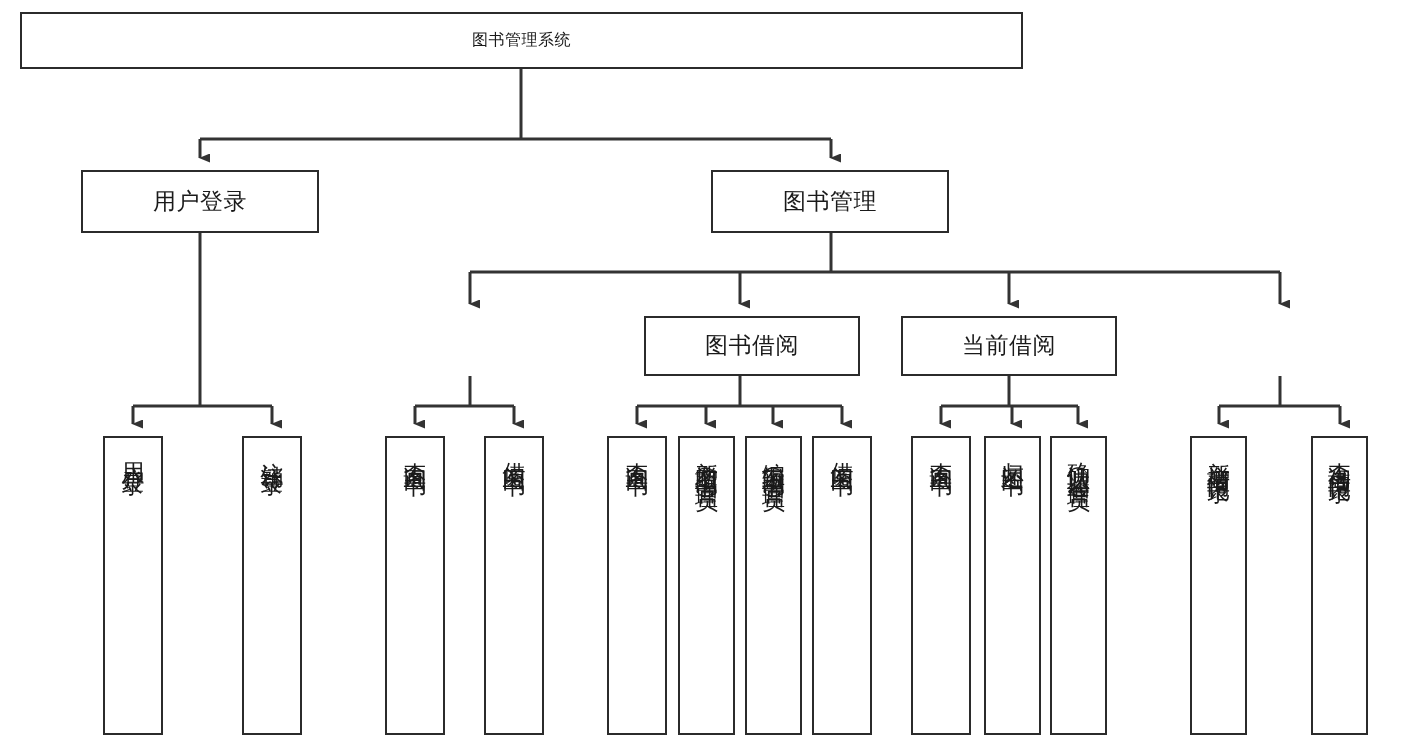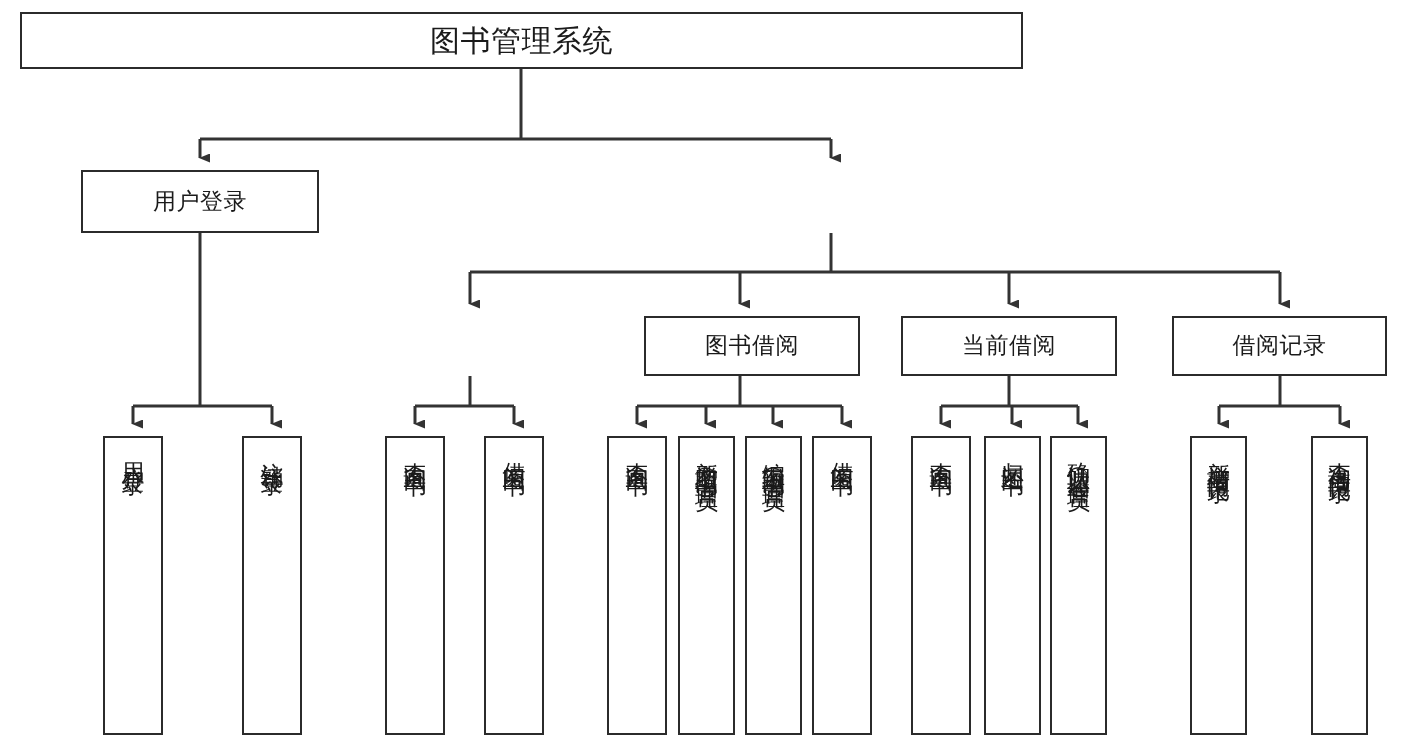--- a/index.html
+++ b/index.html
@@ -38,21 +38,21 @@
     display: block;
     text-align: center;
     line-height: 1.18;
     white-space: pre;
   }
   .node.horizontal .node-label {
     font-size: 23px;
     letter-spacing: 0.5px;
   }
   .node.root .node-label {
-    font-size: 30px;
+    font-size: 16px;
   }
   .node.vertical {
     align-items: flex-start;
     padding-top: 6px;
   }
   .node.vertical .node-label {
     writing-mode: vertical-rl;
     text-orientation: upright;
     font-size: 23px;
     line-height: 1.0;
@@ -126,29 +126,29 @@
     </g>
   </svg>
 
   <div class="node root horizontal" style="left:20px;top:12px;width:1003px;height:57px;">
     <span class="node-label">图书管理系统</span>
   </div>
 
   <div class="node horizontal" style="left:81px;top:170px;width:238px;height:63px;">
     <span class="node-label">用户登录</span>
   </div>
+  <div class="node horizontal" style="left:711px;top:170px;width:238px;height:63px;">
+    <span class="node-label">图书管理</span>
+  </div>
 
   <div class="node horizontal" style="left:632px;top:316px;width:216px;height:60px;margin-left:12px;">
     <span class="node-label">图书借阅</span>
   </div>
   <div class="node horizontal" style="left:901px;top:316px;width:216px;height:60px;">
     <span class="node-label">当前借阅</span>
-  </div>
-  <div class="node horizontal" style="left:1172px;top:316px;width:215px;height:60px;">
-    <span class="node-label">借阅记录</span>
   </div>
 
   <div class="node vertical" style="left:103px;top:436px;width:60px;height:299px;">
     <span class="node-label">用户登录</span>
   </div>
   <div class="node vertical" style="left:242px;top:436px;width:60px;height:299px;">
     <span class="node-label">注销登录</span>
   </div>
   <div class="node vertical" style="left:385px;top:436px;width:60px;height:299px;">
     <span class="node-label">查询图书</span>

